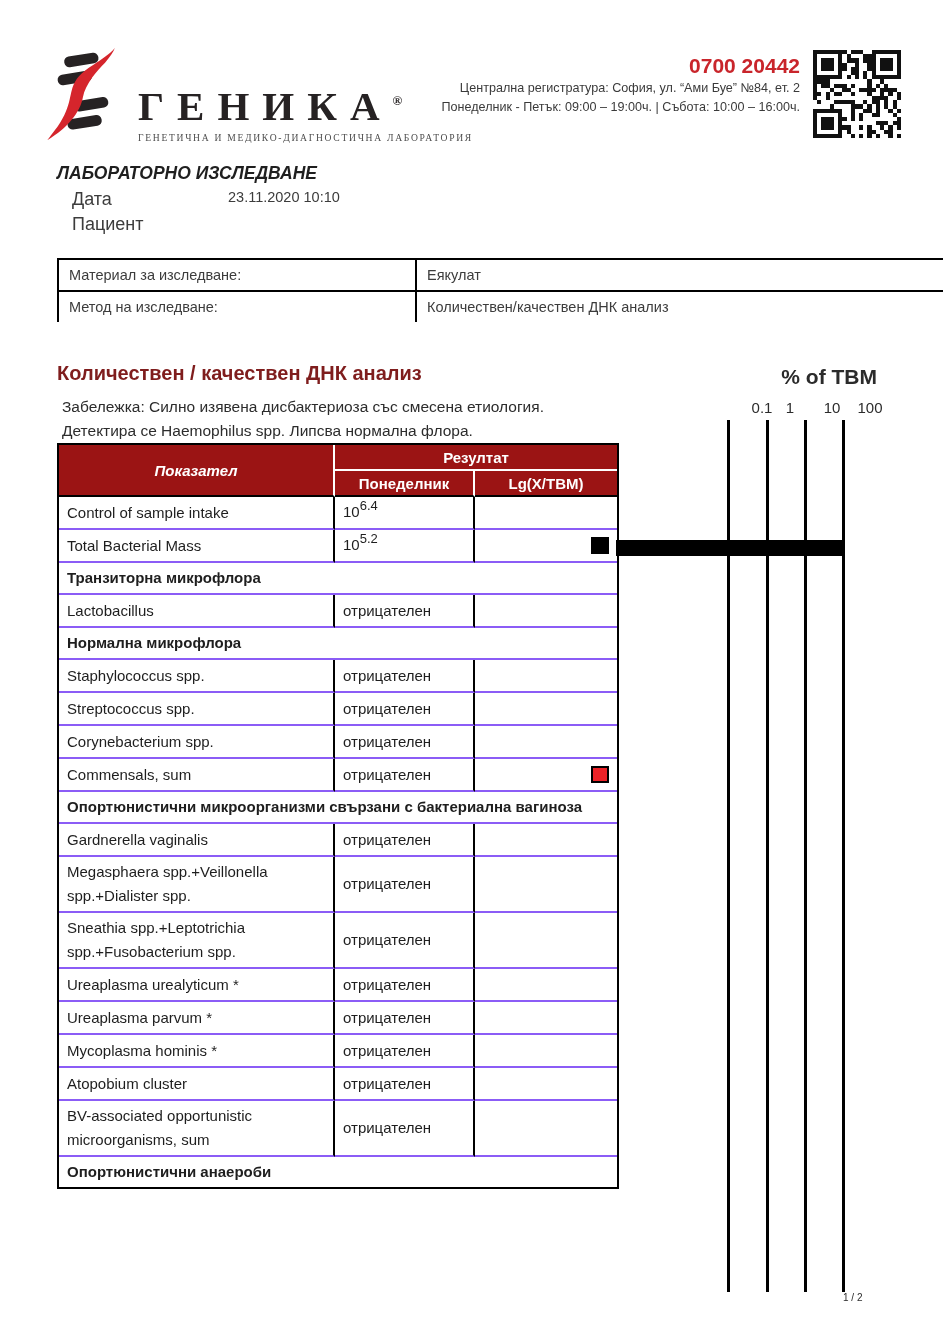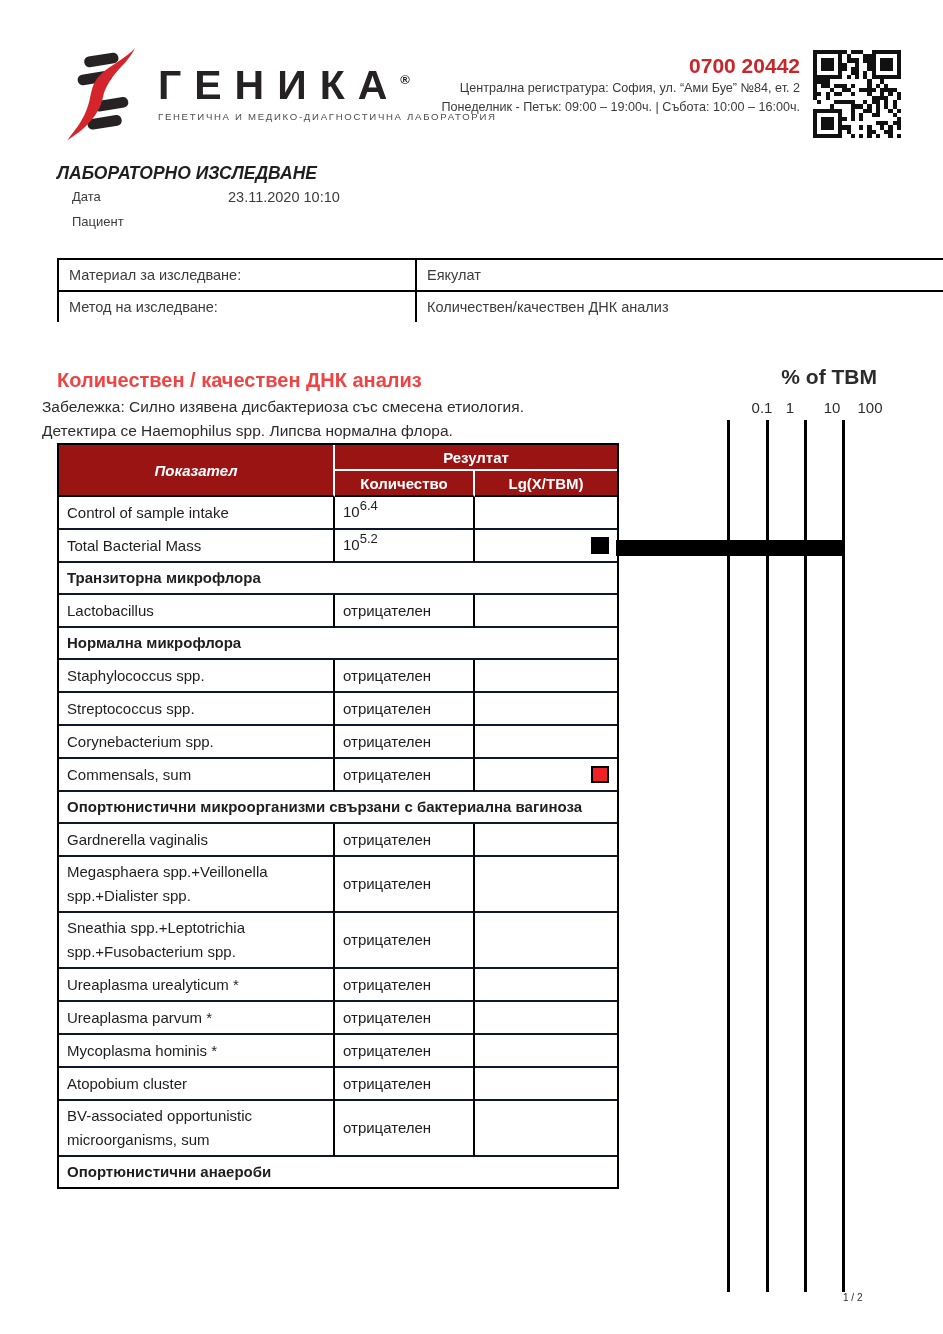--- a/index.html
+++ b/index.html
@@ -2,70 +2,70 @@
 <html lang="bg"><head>
 <meta charset="utf-8">
 <title>Lab Report</title>
 <style>
   * { margin:0; padding:0; box-sizing:border-box; }
   html,body { background:#fff; }
   body { font-family:"Liberation Sans", sans-serif; color:#222; }
   .page { position:relative; width:943px; height:1334px; background:#fff; overflow:hidden; }
 
   
-  .logo-block { position:absolute; left:66px; top:45px; display:flex; align-items:flex-start; }
+  .logo-block { position:absolute; left:46px; top:45px; display:flex; align-items:flex-end;font-family:Liberation Serif, serif; }
   .logo-mark { width:82px; height:98px; }
   .brand-text { margin-left:10px; padding-top:14px; }
   .brand-name { font-size:41px; font-weight:bold; letter-spacing:13px; color:#262223; line-height:42px; white-space:nowrap; }
   .brand-reg { font-size:13px; vertical-align:super; letter-spacing:0; color:#262223; }
   .brand-subtitle { font-size:9.6px; letter-spacing:1.7px; color:#4d4d4d; margin-top:5px; white-space:nowrap; }
 
   .contact-block { position:absolute; top:54px; left:440px; width:360px; text-align:right; }
   .contact-phone { font-size:21px; font-weight:bold; color:#c9252b; line-height:24px; }
   .contact-line { font-size:12.6px; color:#3a3a3a; line-height:17px; margin-top:2px; }
   .contact-site { font-size:14.5px; font-weight:bold; color:#c9252b; line-height:19px; margin-top:1px; }
 
   .qr { position:absolute; left:813px; top:50px; width:88px; height:88px;
         display:grid; grid-template-columns:repeat(21,1fr); grid-template-rows:repeat(21,1fr); }
   .qr .qm { background:#111; }
 
   
   .report-title { position:absolute; left:57px; top:163px; font-size:17.5px; font-weight:bold; font-style:italic; color:#1f1f1f; }
-  .meta-label { position:absolute; font-size:13px; color:#3c3c3c; }
+  .meta-label { position:absolute; font-size:18px; color:#3c3c3c; }
   .meta-value { position:absolute; font-size:14.5px; color:#3c3c3c; }
 
   
   .info-table { position:absolute; left:57px; top:258px; width:919px; border-collapse:collapse; }
   .info-table td { border:2px solid #000; font-size:14.5px; color:#3c3c3c; padding:3px 10px; height:28px; }
   .info-table td.c1 { width:358px; }
 
   
-  .analysis-heading { position:absolute; left:57px; top:362px; font-size:20px; font-weight:bold; color:#ef4444;margin-top:7px; }
-  .analysis-note { position:absolute; left:42px; top:395px; width:620px; font-size:15.5px; color:#2c2c2c; line-height:24px; }
+  .analysis-heading { position:absolute; left:57px; top:362px; font-size:20px; font-weight:bold; color:#7f1d1d; }
+  .analysis-note { position:absolute; left:62px; top:395px; width:620px; font-size:15.5px; color:#2c2c2c; line-height:24px; }
 
   
   .scale-title { position:absolute; left:735px; top:365px; width:142px; text-align:right; font-size:21px; font-weight:bold; color:#2b2b2b; }
   .scale-tick { position:absolute; top:399px; transform:translateX(-50%); font-size:15px; color:#2c2c2c;padding-left:40px; }
   .gridline { position:absolute; top:420px; width:3px; height:872px; background:#000; }
 
   
   .results-wrap { position:absolute; left:57px; top:443px; width:558px; }
   table.results { width:558px; border-collapse:separate; border-spacing:0; border:2px solid #000; table-layout:fixed; }
   table.results th, table.results td { font-size:15px; padding:3px 8px; vertical-align:middle; }
   table.results col.c-name { width:276px; }
   table.results col.c-qty { width:140px; }
   table.results col.c-lg { width:142px; }
 
   thead th { background:#9b1414; color:#fff; font-weight:bold; height:26px; padding:1px 6px; }
   th.h-indicator { border-right:2px solid #fff; border-bottom:2px solid #000;font-style:italic; }
   th.h-result { border-bottom:2px solid #fff; }
   th.h-quantity { border-right:2px solid #fff; border-bottom:2px solid #000; }
   th.h-lg { border-bottom:2px solid #000; }
 
-  tbody td { border-bottom:2px solid #0f172a; color:#1e1e1e; line-height:24px; }
+  tbody td { border-bottom:2px solid #8b5cf6; color:#1e1e1e; line-height:24px; }
   tbody tr:last-child td { border-bottom:none; }
   td.cell-name { border-right:2px solid #000; height:33px; }
   td.cell-qty { border-right:2px solid #000; }
   td.cell-lg { }
   td.section-cell { font-weight:bold; font-size:16px; height:16px; padding-right:90px; }
   .qty-sup { font-size:13px; position:relative; top:-7px; }
   .marker { display:block; width:18px; height:17px; margin-left:auto; }
   .marker.black { background:#000; }
   .marker.red { background:#ec2227; border:2px solid #000; }
 
@@ -586,21 +586,21 @@
           <col class="c-name">
           <col class="c-qty">
           <col class="c-lg">
         </colgroup>
       <thead>
         <tr>
           <th class="h-indicator" rowspan="2">Показател</th>
           <th class="h-result" colspan="2">Резултат</th>
         </tr>
         <tr>
-          <th class="h-quantity">Количество</th>
+          <th class="h-quantity">Понеделник</th>
           <th class="h-lg">Lg(X/TBM)</th>
         </tr>
       </thead>
       <tbody id="results-body">
           <tr>
             <td class="cell-name">Control of sample intake</td>
             <td class="cell-qty">10<span class="qty-sup">6.4</span></td>
             <td class="cell-lg"></td>
           </tr>
           <tr>

